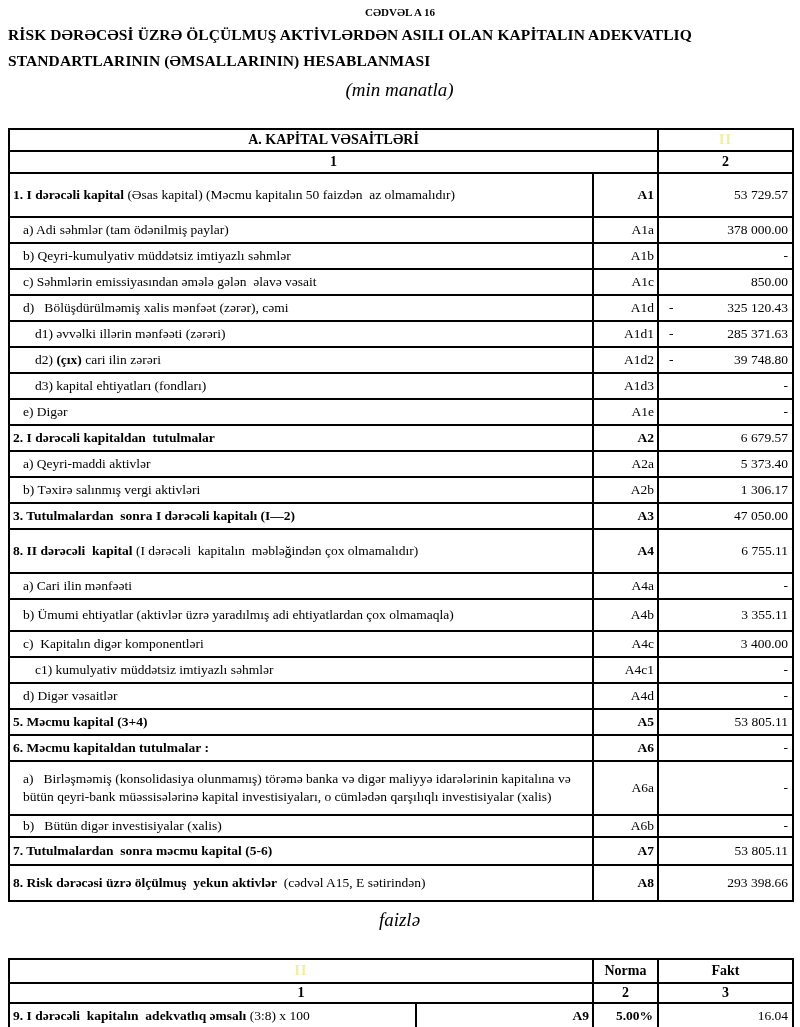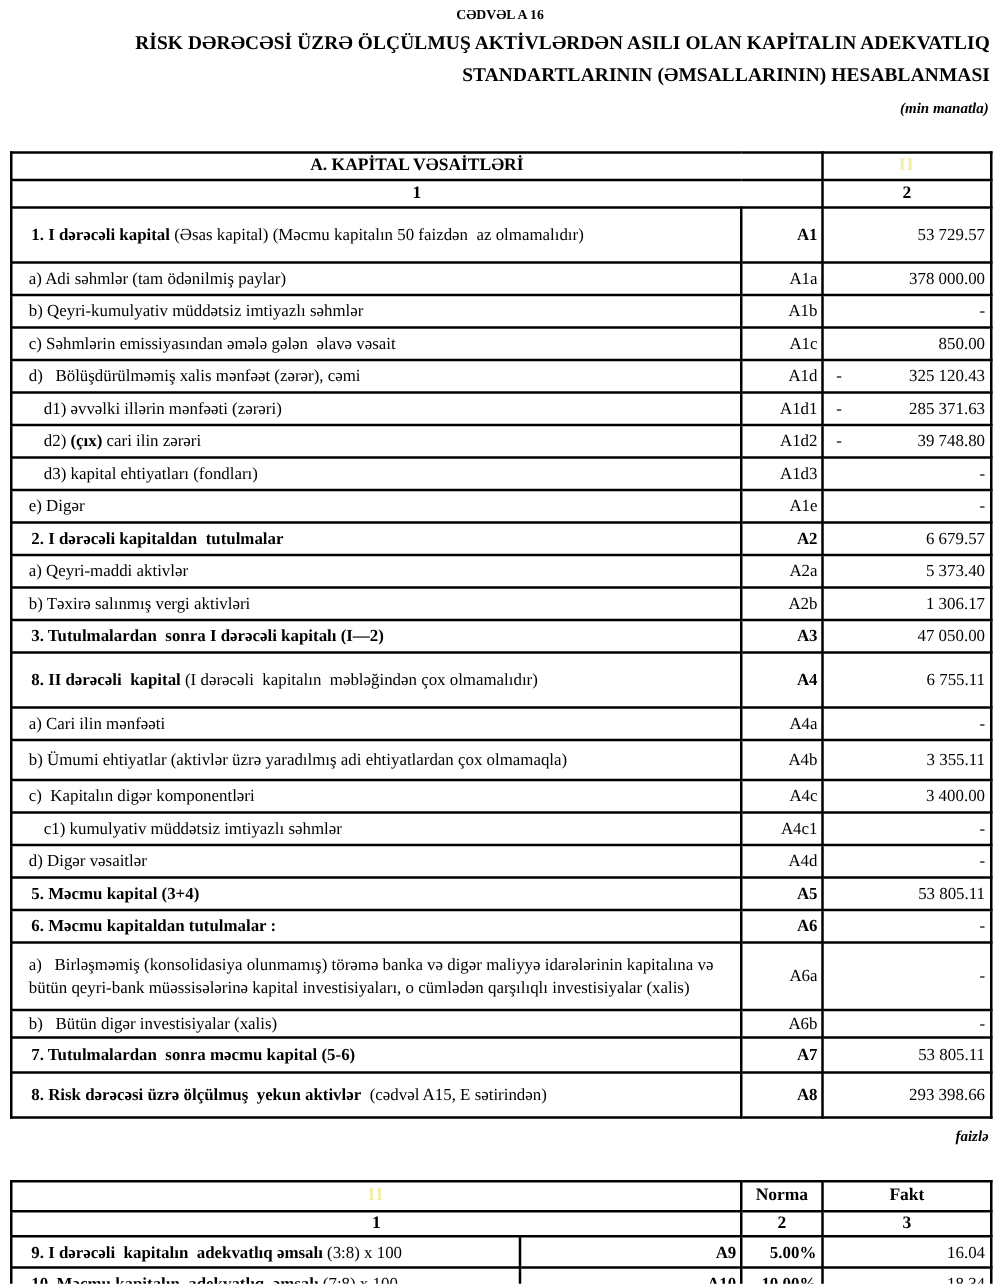--- a/index.html
+++ b/index.html
@@ -12,32 +12,32 @@
   }
   .page { padding: 4px 8px 0 8px; }
 
   .doc-label {
     text-align: center;
     font-weight: bold;
     font-size: 11px;
     margin-top: 2px;
   }
   .doc-title {
-    text-align: right;
+    text-align: left;
     font-weight: bold;
     font-size: 15.5px;
     line-height: 1.68;
     margin-top: 4px;
     letter-spacing: 0.1px;
   }
   .unit-note {
-    text-align: right;
+    text-align: center;
     font-style: italic;
-    font-weight: bold;
-    font-size: 12px;
+    font-weight: normal;
+    font-size: 19px;
     margin: 5px 1px 2px 0;
   }
   .unit-note.second { margin-top: 7px; }
 
   table.tbl {
     border-collapse: collapse;
     table-layout: fixed;
     width: 784px;
     margin-top: 27px;
   }
@@ -47,21 +47,21 @@
     font-size: 13.5px;
     padding: 1px 3px;
     overflow: hidden;
   }
   .tbl th { font-weight: bold; font-size: 14px; text-align: center; }
   .h22 { height: 22px; }
   .h20 { height: 20px; }
   .h24 { height: 24px; }
 
   td.label { text-align: left; white-space: pre-wrap; line-height: 1.32; }
-  td.label.ind0 { padding-left: 15px; }
+  td.label.ind0 { padding-left: 3px; }
   td.label.ind1 { padding-left: 13px; }
   td.label.ind2 { padding-left: 25px; }
   td.code { text-align: right; }
   td.val  { text-align: right; padding-right: 4px; }
   td.norma { text-align: right; padding-right: 4px; font-weight: bold; }
   .b { font-weight: bold; }
   .minus { float: left; padding-left: 7px; }
 
   .corner-top { text-align: left; padding-left: 28px; }
   .corner-bottom { text-align: left; padding-left: 2px; }

